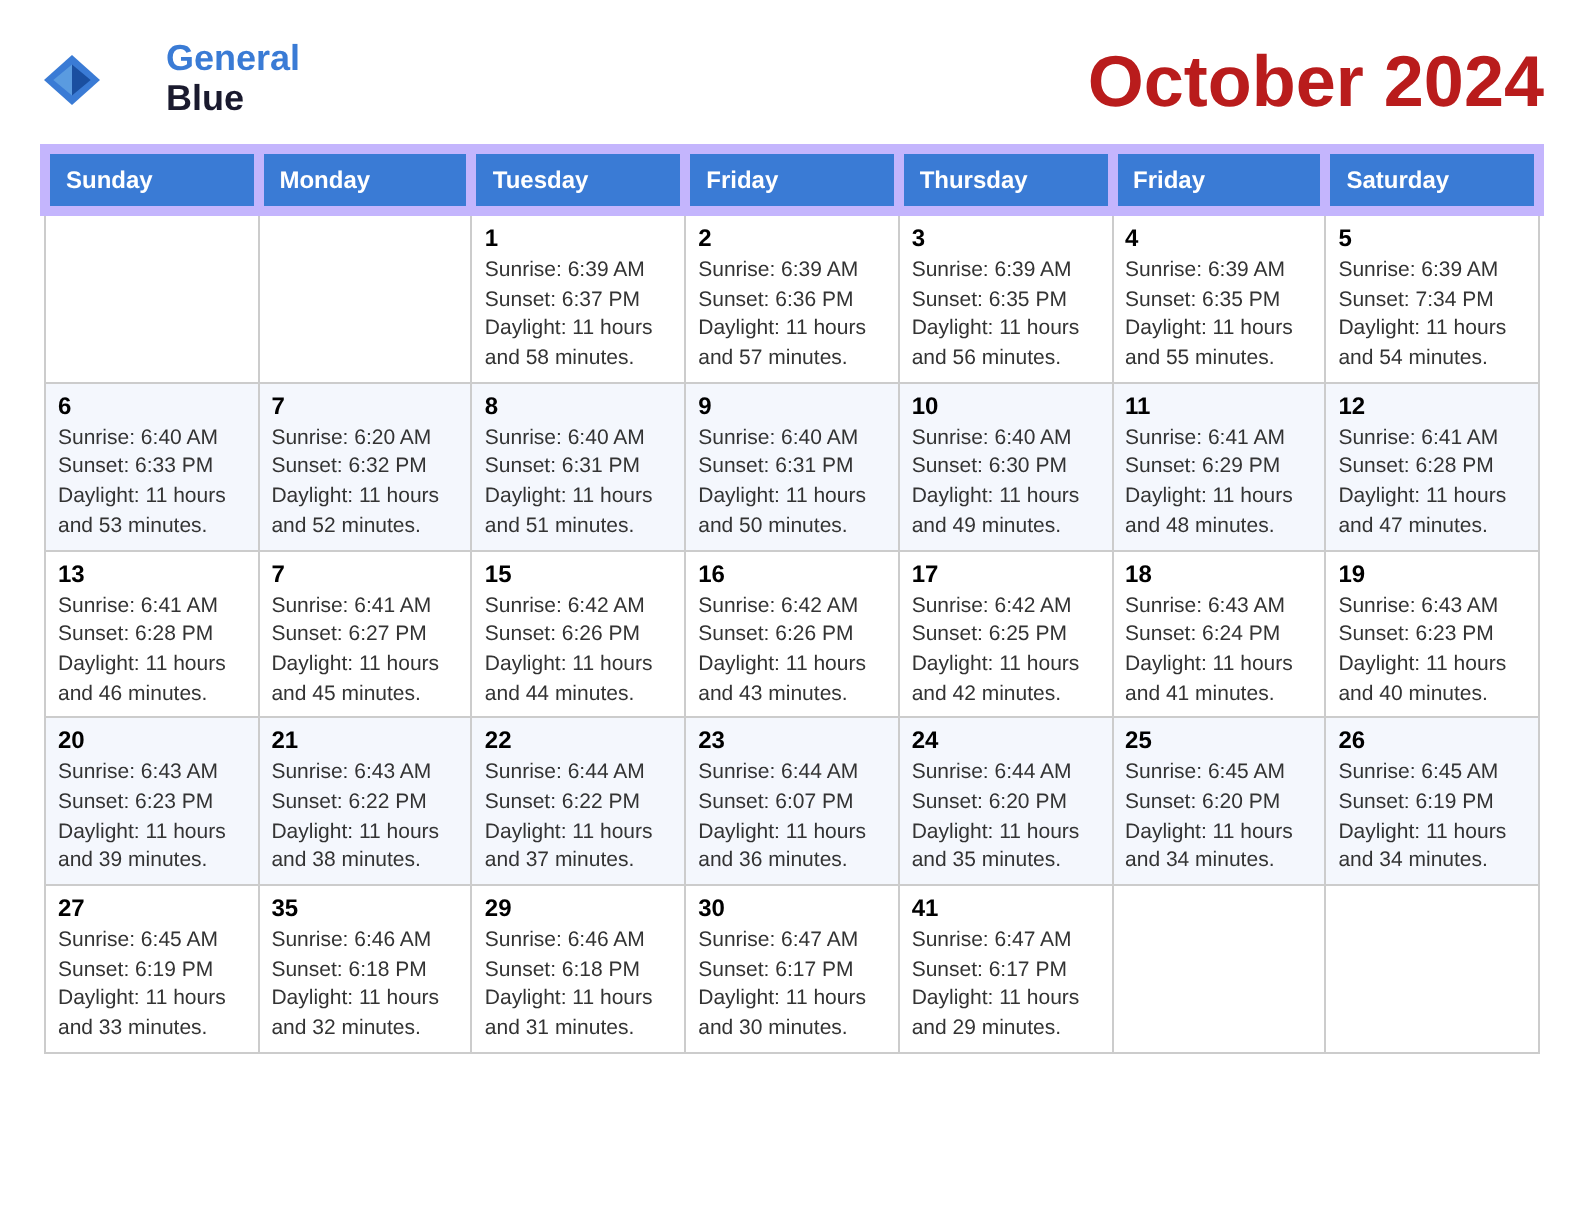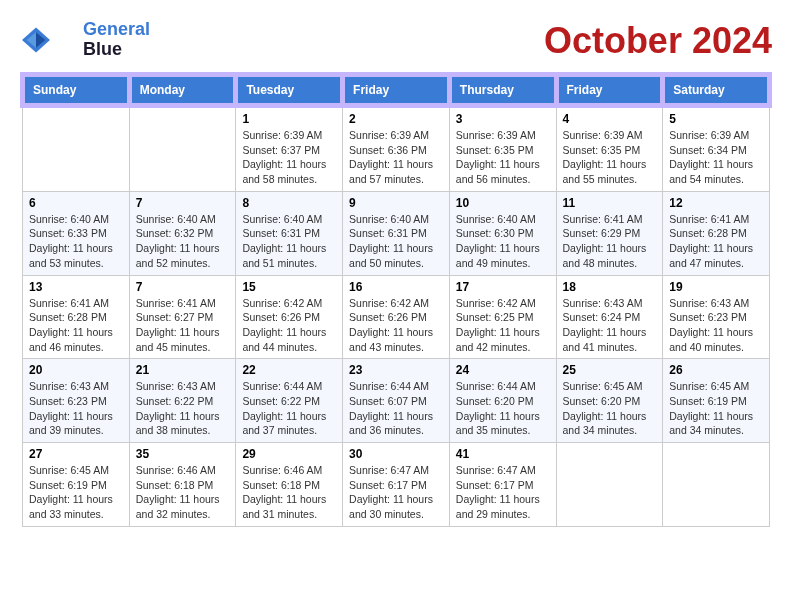--- a/index.html
+++ b/index.html
@@ -153,36 +153,36 @@
         <td>
           <span class="day-num">4</span>
           <div class="day-info">Sunrise: 6:39 AM
 Sunset: 6:35 PM
 Daylight: 11 hours
 and 55 minutes.</div>
         </td>
         <td>
           <span class="day-num">5</span>
           <div class="day-info">Sunrise: 6:39 AM
-Sunset: 6:34 PM
+Sunset: 7:34 PM
 Daylight: 11 hours
 and 54 minutes.</div>
         </td>
       </tr>
       <tr>
         <td>
           <span class="day-num">6</span>
           <div class="day-info">Sunrise: 6:40 AM
 Sunset: 6:33 PM
 Daylight: 11 hours
 and 53 minutes.</div>
         </td>
         <td>
           <span class="day-num">7</span>
-          <div class="day-info">Sunrise: 6:40 AM
+          <div class="day-info">Sunrise: 6:20 AM
 Sunset: 6:32 PM
 Daylight: 11 hours
 and 52 minutes.</div>
         </td>
         <td>
           <span class="day-num">8</span>
           <div class="day-info">Sunrise: 6:40 AM
 Sunset: 6:31 PM
 Daylight: 11 hours
 and 51 minutes.</div>

